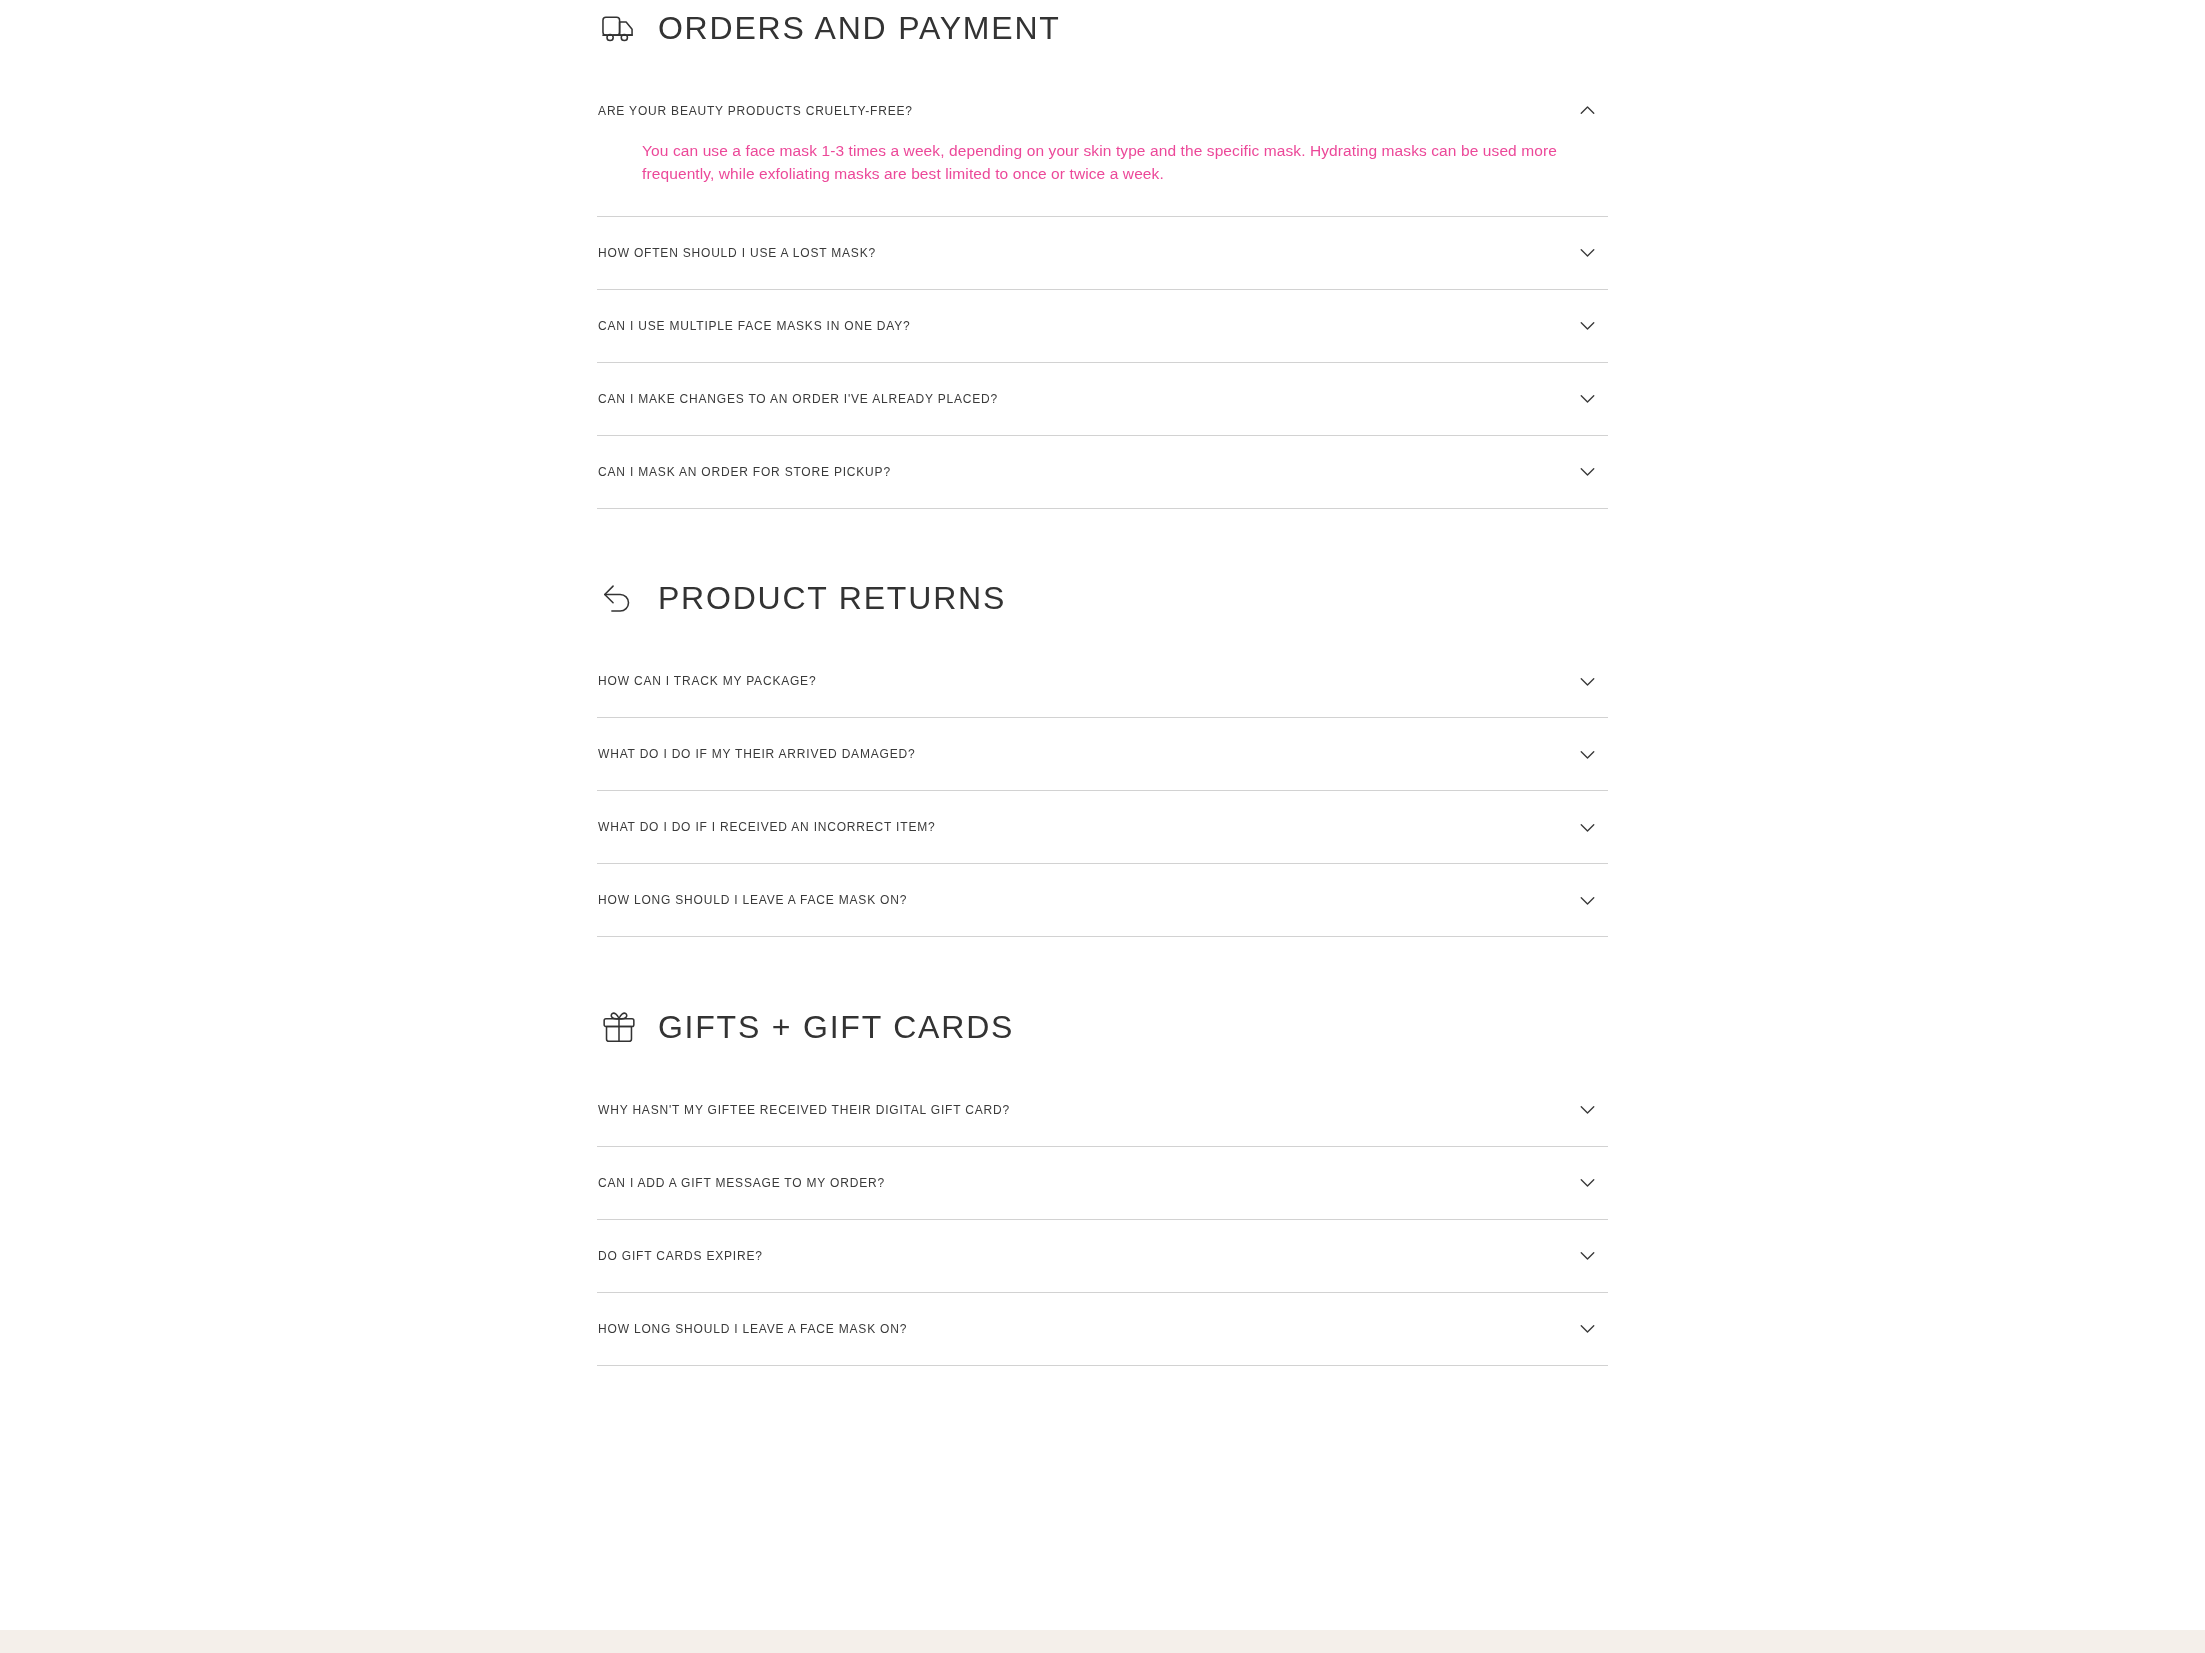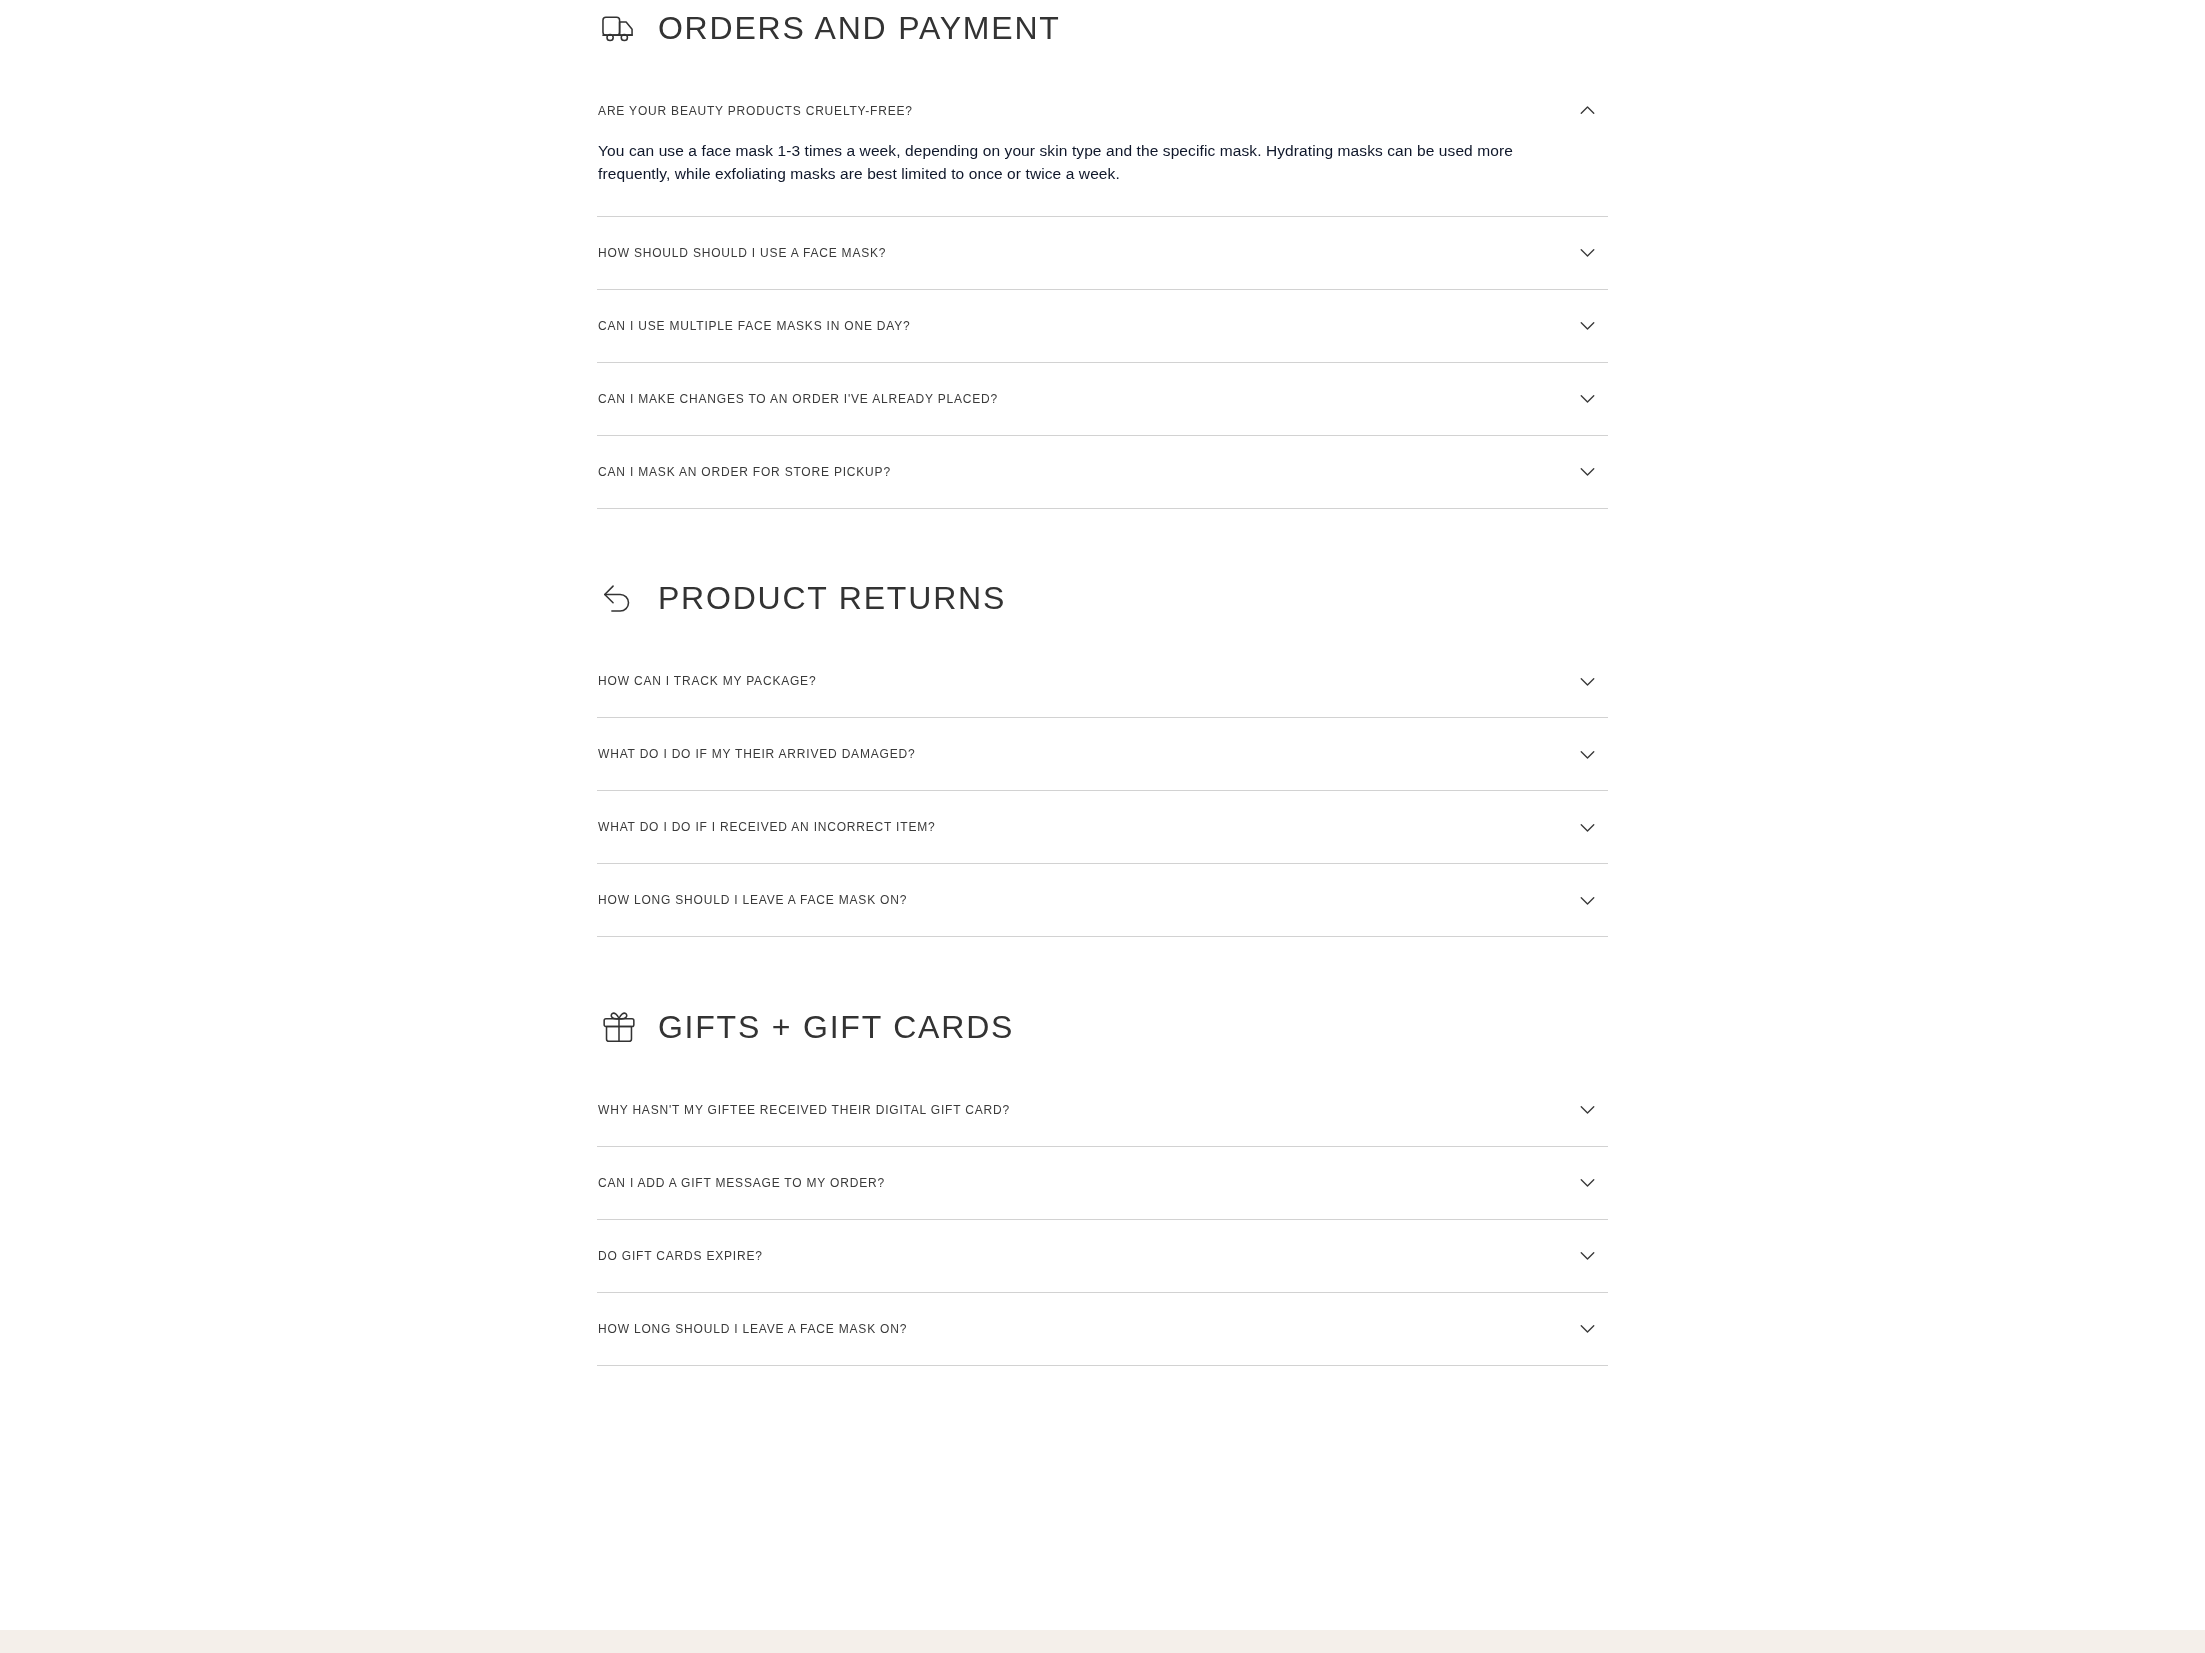--- a/index.html
+++ b/index.html
@@ -89,26 +89,27 @@
     height: 25px;
     flex: 0 0 25px;
     margin-right: 5.7px;
     display: block;
   }
   .chev svg { display: block; width: 25px; height: 25px; }
 
   .faq-answer {
     font-size: 15.5px;
     line-height: 1.52;
-    color: #0f172a;
+    color: #ec4899;
     letter-spacing: 0.1px;
     font-weight: 400;
     padding: 0 26.4px 30px 1.1px;
     margin-top: -8px;
     max-width: 1016px;
+    margin-left: 44px;
   }
 
   
   .section-gap { height: 62px; }
 
   
   .footer-band {
     position: absolute;
     left: 0;
     top: 1630px;
@@ -142,21 +143,21 @@
               <span class="chev">
                 <svg viewBox="0 0 44 44" fill="none" stroke="#3a3a3a" stroke-width="2.4" stroke-linecap="round" stroke-linejoin="round">
                   <path d="M11 27l11-11 11 11"></path>
                 </svg>
               </span>
             </div>
             <div class="faq-answer">You can use a face mask 1-3 times a week, depending on your skin type and the specific mask. Hydrating masks can be used more frequently, while exfoliating masks are best limited to once or twice a week.</div>
           </div>
           <div class="faq-item collapsed">
             <div class="faq-row">
-              <span class="faq-q">HOW SHOULD SHOULD I USE A FACE MASK?</span>
+              <span class="faq-q">HOW OFTEN SHOULD I USE A LOST MASK?</span>
               <span class="chev">
                 <svg viewBox="0 0 44 44" fill="none" stroke="#3a3a3a" stroke-width="2.4" stroke-linecap="round" stroke-linejoin="round">
                   <path d="M11 17l11 11 11-11"></path>
                 </svg>
               </span>
             </div>
           </div>
           <div class="faq-item collapsed">
             <div class="faq-row">
               <span class="faq-q">CAN I USE MULTIPLE FACE MASKS IN ONE DAY?</span>

